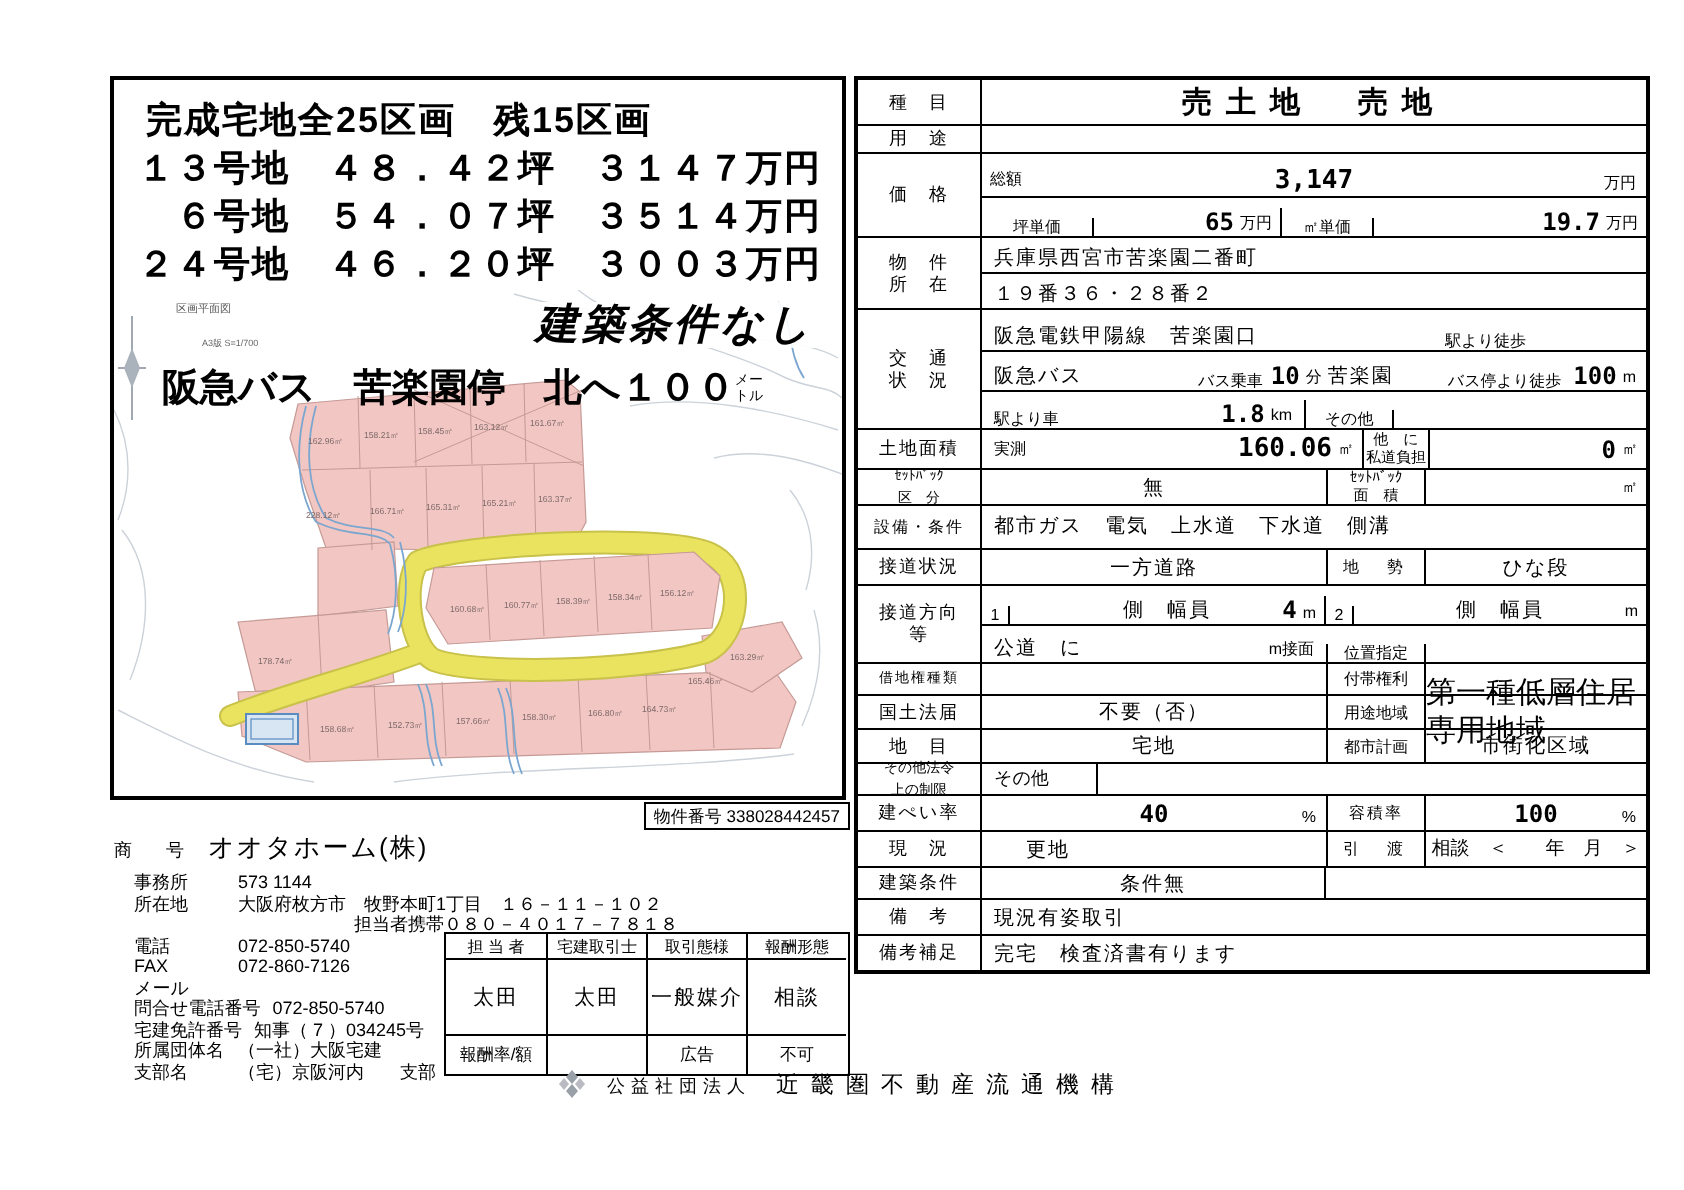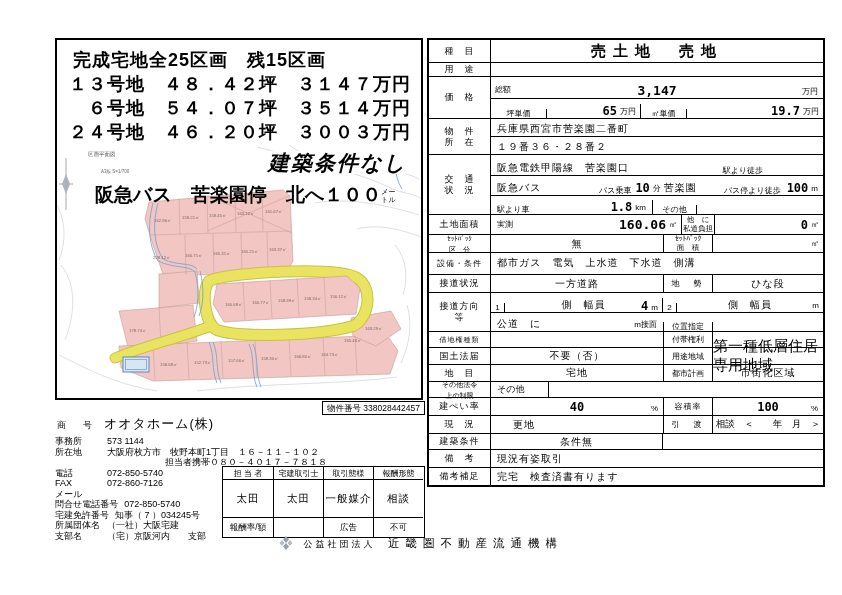--- a/index.html
+++ b/index.html
@@ -5,32 +5,32 @@
   html,body{margin:0;padding:0;background:#fff;}
   .page{position:relative;width:842px;height:595px;background:#ffffff;overflow:hidden;
         font-family:"Liberation Sans","DejaVu Sans",sans-serif;color:#000;}
   
   .ad-panel{position:absolute;left:55px;top:38px;width:368px;height:362px;border:2px solid #000;box-sizing:border-box;background:#fff;}
   .ad-text{position:relative;z-index:2;}
   .ad-l1{font-size:18px;font-weight:bold;padding:8px 0 0 16px;letter-spacing:1px;line-height:24px;}
   .ad-l{font-size:18px;font-weight:bold;text-align:right;padding-right:10px;line-height:24px;letter-spacing:1px;}
   .ad-big{text-align:right;padding-right:10px;line-height:36px;margin-top:1px;}
   .ad-big span{font-size:21px;font-weight:bold;background:rgba(255,255,255,.92);padding:0 4px;letter-spacing:2px;font-style:italic;}
-  .ad-bus{font-size:19px;font-weight:bold;padding-left:38px;line-height:24px;white-space:nowrap;}
+  .ad-bus{font-size:19px;font-weight:bold;padding-left:24px;line-height:24px;white-space:nowrap;}
   .ad-bus .busunit{display:inline-flex;flex-direction:column;vertical-align:middle;font-size:7px;font-weight:normal;line-height:8px;}
   .mapsvg{position:absolute;left:0;top:105px;width:364px;height:250px;z-index:1;}
   .mapsvg text{font-family:"Liberation Sans","DejaVu Sans",sans-serif;}
   #lot-labels text{font-size:4.3px;fill:#7d6a6a;}
   
   .office{position:absolute;left:55px;top:404px;width:370px;height:133px;font-size:9px;}
   .reg-badge{position:absolute;right:0;top:-3px;border:1px solid #000;font-size:8.5px;padding:0 4px;line-height:12px;}
   .trade{margin:11px 0 4px 2px;}
   .trade .tl{font-size:9px;letter-spacing:4px;margin-right:8px;}
   .trade .tn{font-size:13px;letter-spacing:1px;}
-  #office-lines{position:absolute;left:0;top:32px;width:230px;}
+  #office-lines{position:absolute;left:12px;top:32px;width:230px;}
   .o-line{display:flex;line-height:10.5px;white-space:nowrap;}
   .o-line .o-label{min-width:46px;margin-right:6px;}
   .o-line.indent{padding-left:58px;}
   
   .agent{position:absolute;right:0;top:62px;width:201px;border:1px solid #000;}
   .at-row{display:flex;}
   .at-c{box-sizing:border-box;border-left:1px solid #000;display:flex;align-items:center;justify-content:center;}
   .at-c:first-child{border-left:none;}
   .at-h{width:50px;height:13px;font-size:8px;border-bottom:1px solid #000;}
   .at-v{width:50px;height:37px;font-size:10.5px;letter-spacing:1px;}

